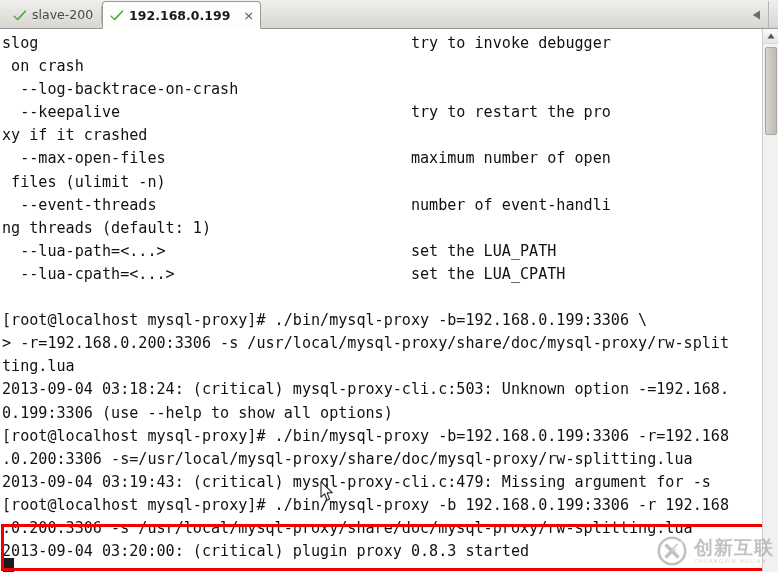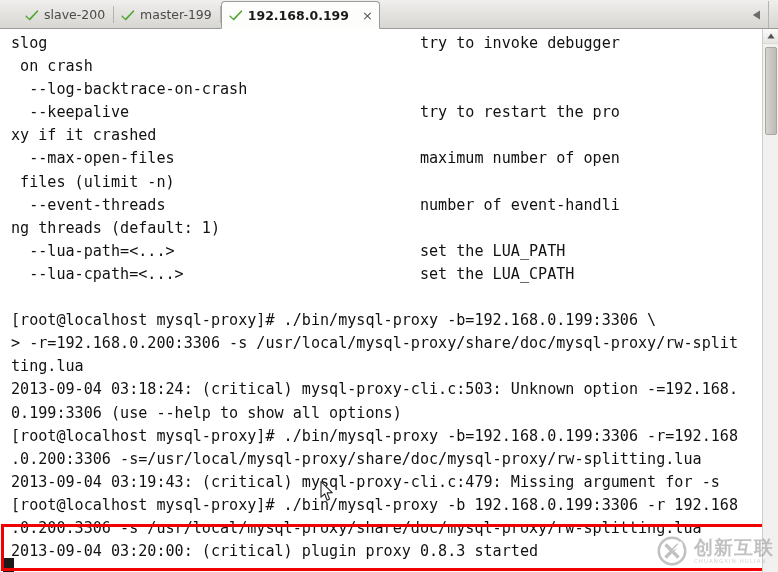--- a/index.html
+++ b/index.html
@@ -21,21 +21,21 @@
 
   
   #tabbar {
     position: absolute;
     left: 0; top: 0;
     width: 778px; height: 29px;
     background: linear-gradient(to bottom, #f0efed 0%, #e3e1de 55%, #d8d6d2 100%);
     border-bottom: 1px solid #9a9a9a;
     display: flex;
     align-items: flex-end;
-    padding-left: 18px;
+    padding-left: 6px;
   }
   .tab {
     height: 27px;
     display: flex;
     align-items: center;
     gap: 5px;
     padding: 0 9px 0 7px;
     font-size: 12.5px;
     color: #4a4a4a;
     background: transparent;
@@ -89,21 +89,21 @@
   
   #terminal {
     position: absolute;
     left: 0; top: 29px;
     width: 778px; height: 543px;
     background: #ffffff;
     overflow: hidden;
   }
   #term-text {
     position: absolute;
-    left: 9px; top: 0;
+    left: 0; top: 0;
     width: 762px;
     padding: 3px 0 0 2px;
     font-family: "DejaVu Sans Mono", "Liberation Mono", monospace;
     font-size: 15.1px;
     line-height: 23.1px;
     color: #111111;
     white-space: pre;
     letter-spacing: 0px;
   }
   .tline { height: 23.1px; position: relative; }
@@ -197,28 +197,20 @@
 
     <div class="tab inactive">
       <span class="check-icon-wrap">
         <svg class="check-icon" viewBox="0 0 14 12" xmlns="http://www.w3.org/2000/svg">
           <path d="M1 6.2 L4.4 9.6 L12.6 0.9 L13.2 2.6 L4.8 11.4 L0.4 7.4 Z" fill="#4aa52e"></path>
         </svg>
       </span>
       <span>slave-200</span>
     </div>
 
-    <div class="tab inactive">
-      <span class="check-icon-wrap">
-        <svg class="check-icon" viewBox="0 0 14 12" xmlns="http://www.w3.org/2000/svg">
-          <path d="M1 6.2 L4.4 9.6 L12.6 0.9 L13.2 2.6 L4.8 11.4 L0.4 7.4 Z" fill="#4aa52e"></path>
-        </svg>
-      </span>
-      <span>master-199</span>
-    </div>
 
     <div class="tab active">
       <span class="check-icon-wrap">
         <svg class="check-icon" viewBox="0 0 14 12" xmlns="http://www.w3.org/2000/svg">
           <path d="M1 6.2 L4.4 9.6 L12.6 0.9 L13.2 2.6 L4.8 11.4 L0.4 7.4 Z" fill="#4aa52e"></path>
         </svg>
       </span>
       <span>192.168.0.199</span>
       <span class="tab-close">×</span>
     </div>

